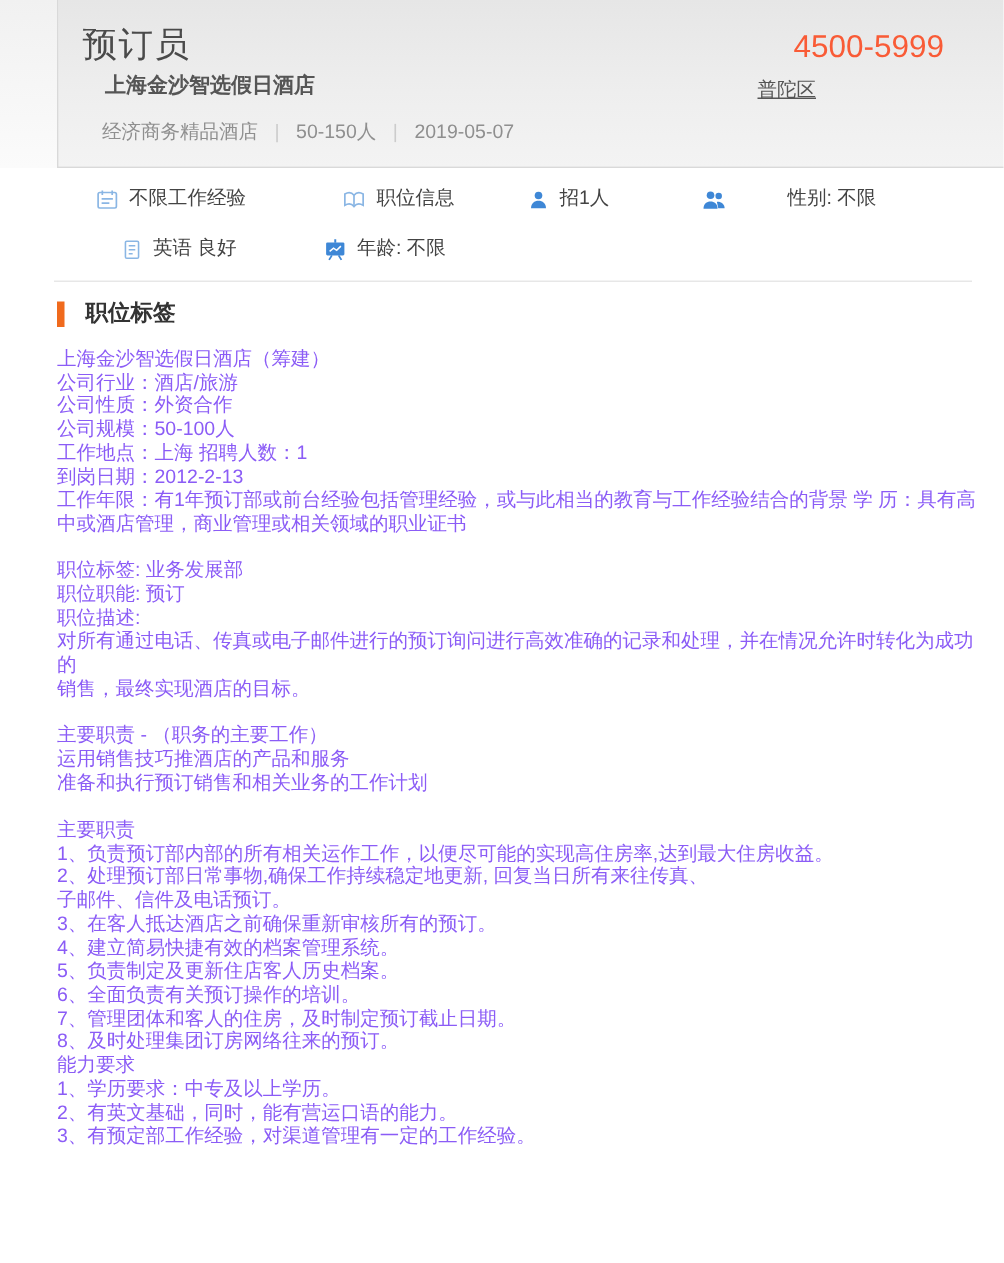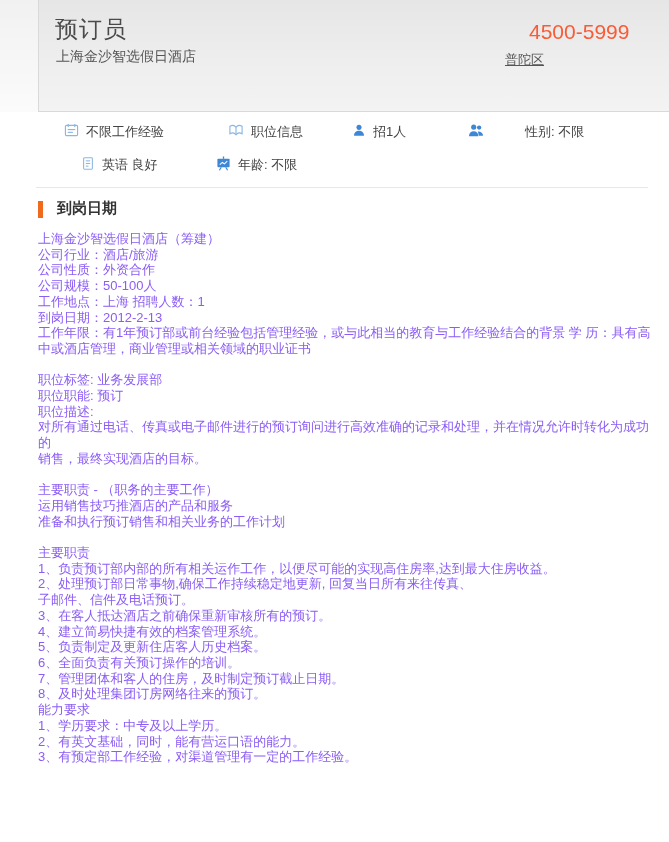--- a/index.html
+++ b/index.html
@@ -16,27 +16,27 @@
     background:linear-gradient(180deg,#f1f1f1,#fbfbfb);
   }
   .header {
     position:absolute; left:38px; top:0; width:631px; height:112px;
     background:linear-gradient(180deg,#e6e6e6 0%,#eeeeee 55%,#f3f3f3 100%);
     border-left:1px solid #d9d9d9;
     border-bottom:1px solid #d9d9d9;
   }
   .job-title { position:absolute; left:16px; top:14px; font-size:23px; color:#4a4a4a; letter-spacing:1px; }
   .salary   { position:absolute; left:490px; top:20px; font-size:21px; color:#f95b36; }
-  .company  { position:absolute; left:17px; top:48px; font-size:14px; color:#555; }
+  .company  { position:absolute; left:31px; top:48px; font-size:14px; color:#555;font-weight:bold; }
   .district { position:absolute; left:466px; top:51px; font-size:13px; color:#555;text-decoration:underline; }
   .tags     { position:absolute; left:29px; top:79px; font-size:13px; color:#8f8f8f; }
   .tags .sep { color:#cccccc; margin:0 11px; }
   
   .requirements { position:absolute; left:0; top:113px; width:669px; height:74px; background:#fff; }
-  .req-item { position:absolute; display:flex; align-items:flex-start; gap:7px; font-size:13px; color:#444; }
+  .req-item { position:absolute; display:flex; align-items:flex-end; gap:7px; font-size:13px; color:#444; }
   .req-item svg { flex:0 0 auto; display:block; }
   .r1 { top:10px; }
   .r2 { top:43px; }
   .divider {
     position:absolute; left:36px; top:187px; width:612px; height:1px; background:#e7e7e7;
   }
   
   .accent-bar { position:absolute; left:38px; top:201px; width:5px; height:17px; background:#f06a1d; }
   .section-title { position:absolute; left:57px; top:199px; font-size:15px; font-weight:bold; color:#333; }
   
@@ -49,20 +49,23 @@
 </head>
 <body>
 
 <div class="left-gutter"></div>
 
 <div class="header">
   <div class="job-title">预订员</div>
   <div class="salary">4500-5999</div>
   <div class="company">上海金沙智选假日酒店</div>
   <div class="district">普陀区</div>
+  <div class="tags">
+    <span>经济商务精品酒店</span><span class="sep">|</span><span>50-150人</span><span class="sep">|</span><span>2019-05-07</span>
+  </div>
 </div>
 
 <div class="requirements">
 
   <div class="req-item r1" style="left:64px;">
     <span>
       <svg width="15" height="15" viewBox="0 0 16 16">
         <rect x="1.5" y="2.5" width="13" height="11" rx="1.2" fill="none" stroke="#8ab6e4" stroke-width="1.2"></rect>
         <line x1="4.5" y1="1" x2="4.5" y2="4.2" stroke="#8ab6e4" stroke-width="1.2"></line>
         <line x1="11.5" y1="1" x2="11.5" y2="4.2" stroke="#8ab6e4" stroke-width="1.2"></line>
@@ -128,21 +131,21 @@
       </svg>
     </span>
     <span>年龄: 不限</span>
   </div>
 
 </div>
 
 <div class="divider"></div>
 
 <div class="accent-bar"></div>
-<div class="section-title">到岗日期</div>
+<div class="section-title">职位标签</div>
 
 <div class="job-body">上海金沙智选假日酒店（筹建）
 公司行业：酒店/旅游
 公司性质：外资合作
 公司规模：50-100人
 工作地点：上海 招聘人数：1
 到岗日期：2012-2-13
 工作年限：有1年预订部或前台经验包括管理经验，或与此相当的教育与工作经验结合的背景 学 历：具有高
 中或酒店管理，商业管理或相关领域的职业证书
 

